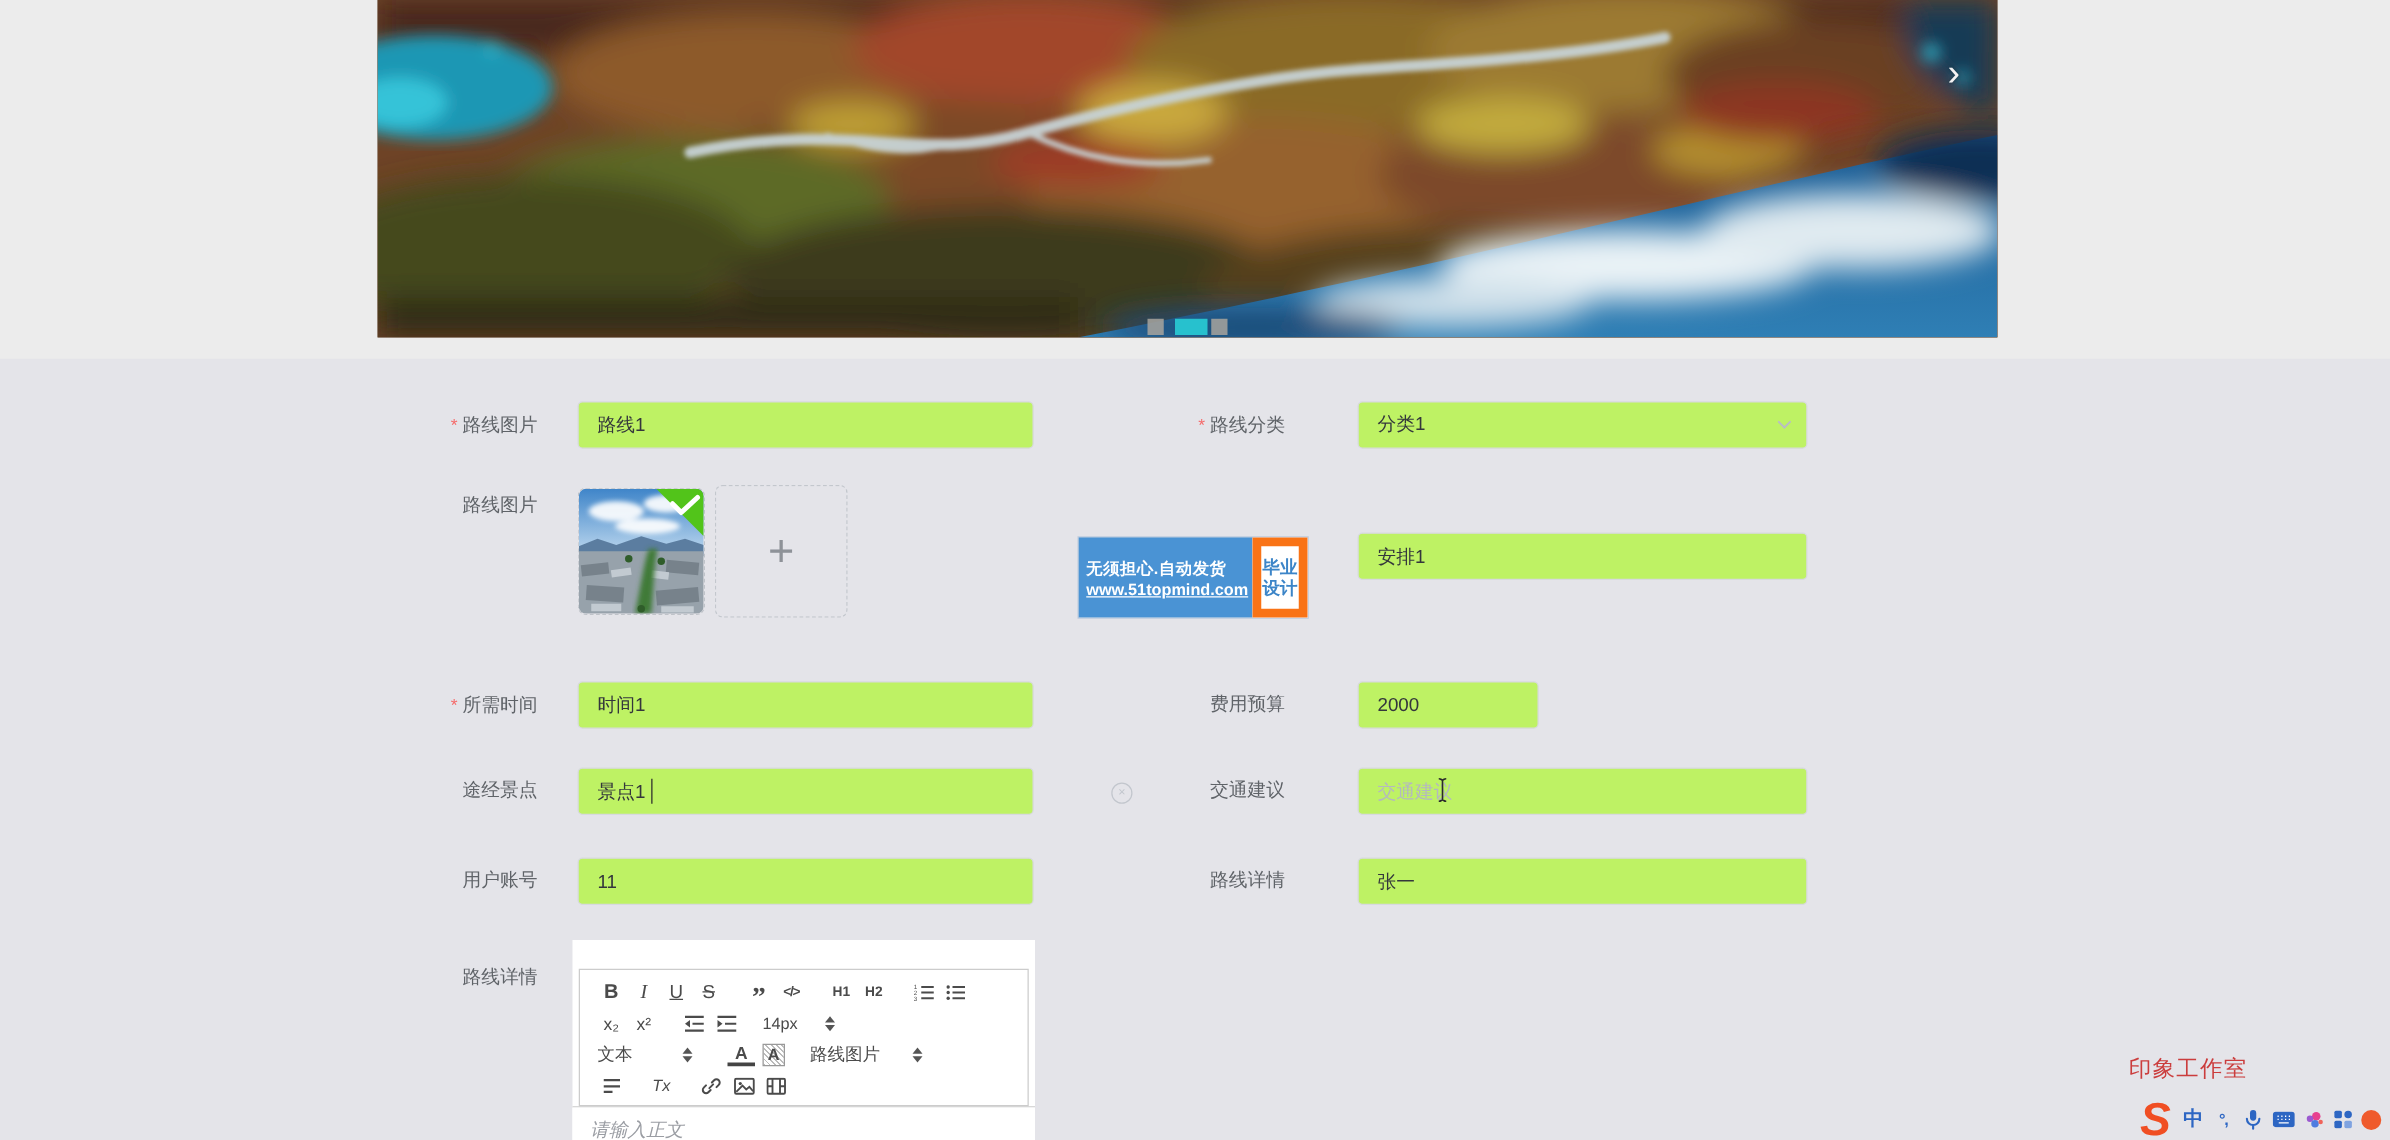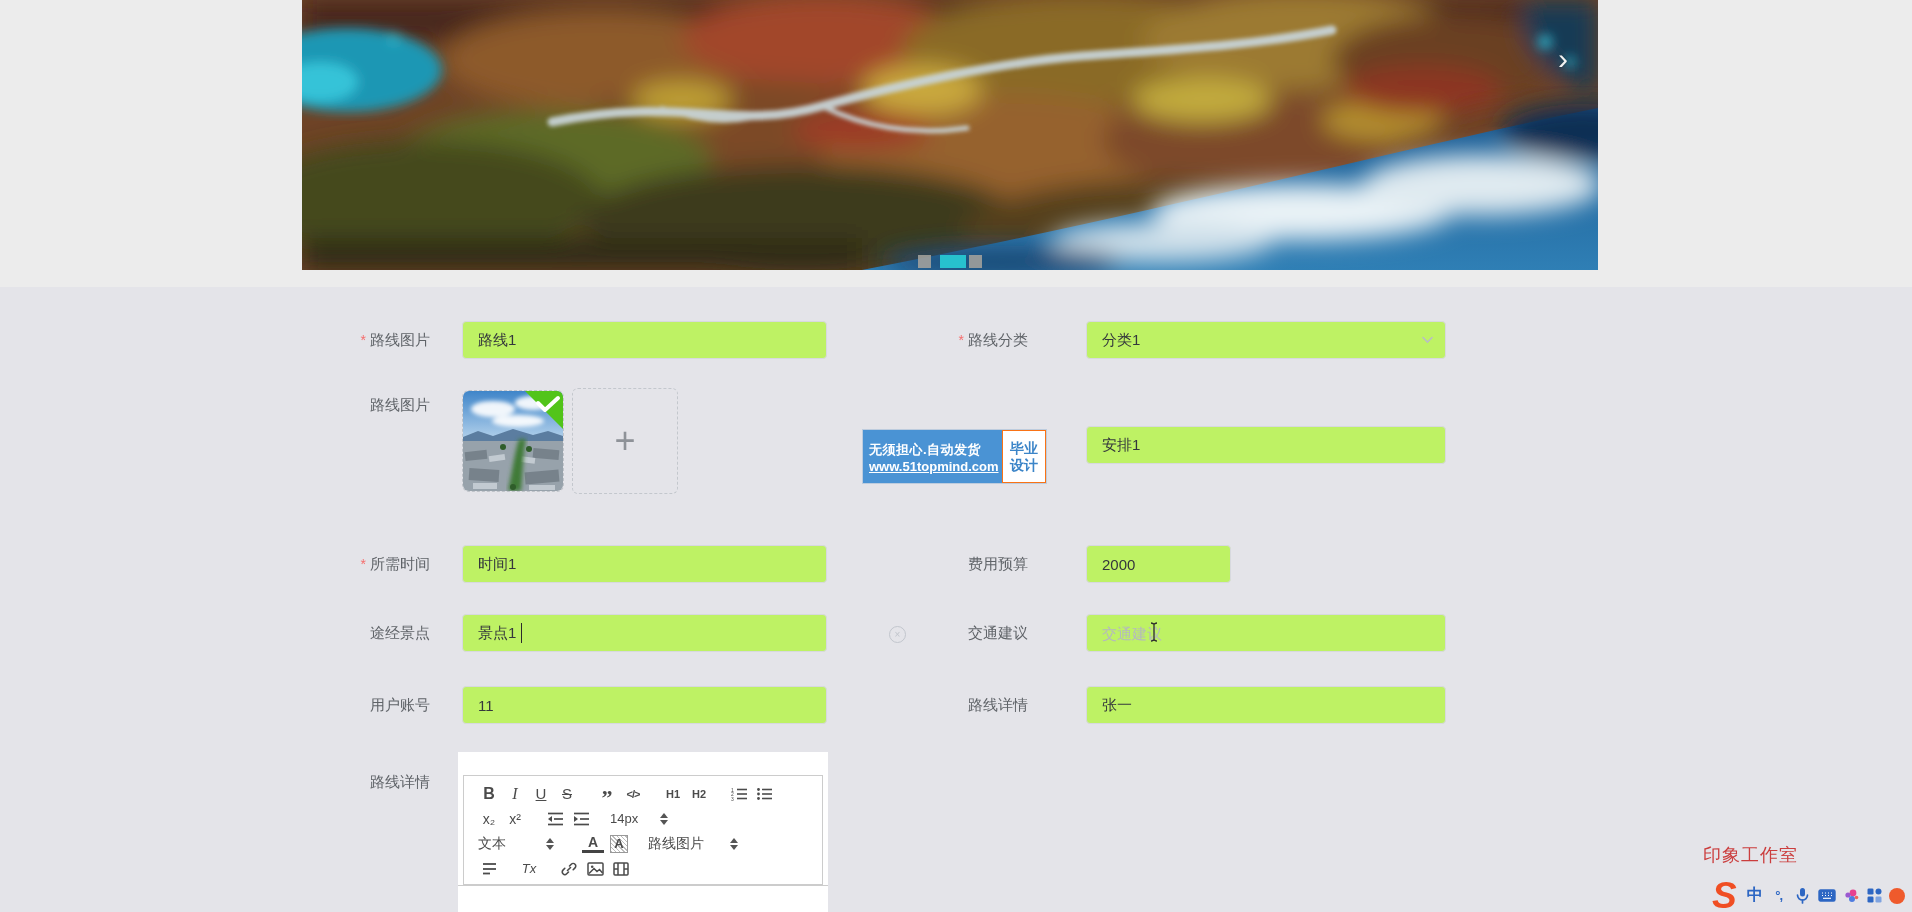--- a/index.html
+++ b/index.html
@@ -35,29 +35,29 @@
 
   
   #thumb { left:463px; top:391px; width:100px; height:100px; border-radius:6px; overflow:hidden;
     outline:1px dashed #bfc3c9; cursor:pointer; }
   #addbox { left:572px; top:388px; width:106px; height:106px; border:1px dashed #c3c7cd;
     border-radius:6px; cursor:pointer; color:#8e9298; }
   #addbox .plus { position:absolute; left:0; top:0; right:0; bottom:0; display:flex;
     align-items:center; justify-content:center; font-size:36px; font-weight:200; }
 
   
-  #wm { left:863px; top:430px; width:183px; height:53px; display:flex; cursor:pointer;
+  #wm { left:863px; top:430px; width:183px; height:64px; display:flex; cursor:pointer;
     font-weight:bold; box-shadow:0 0 0 1px rgba(70,130,190,.25); }
   #wm .wm-left { background:#4a93d4; color:#fff; width:139px; padding:4px 6px 3px;
     display:flex; flex-direction:column; justify-content:center; }
   #wm .l1 { font-size:13px; letter-spacing:.5px; white-space:nowrap; }
   #wm .l2 { font-size:13px; text-decoration:underline; white-space:nowrap; }
   #wm .wm-right { background:#fff; color:#3c85c8; width:44px; font-size:14px; line-height:17px;
     display:flex; flex-direction:column; align-items:center; justify-content:center;
-    border:1px solid #f97316; }
+    border:7px solid #f97316; }
 
   .clear-ic { left:889px; top:626px; width:17px; height:17px; border:1px solid #c2c6cd;
     border-radius:50%; color:#c2c6cd; font-size:10px; line-height:15px; text-align:center;
     cursor:pointer; }
 
   #ibeam { left:1148px; top:622px; width:12px; height:20px; }
 
   
   #editor { left:458px; top:752px; width:370px; height:160px; background:#fff; }
   #ed-toolbar { position:absolute; left:5px; top:23px; width:360px; height:110px;
@@ -409,20 +409,23 @@
             <rect x="1" y="1" width="14" height="12" rx="1"></rect>
             <line x1="5" y1="1" x2="5" y2="13"></line>
             <line x1="11" y1="1" x2="11" y2="13"></line>
             <line x1="1" y1="7" x2="5" y2="7"></line>
             <line x1="11" y1="7" x2="15" y2="7"></line>
           </svg>
       </span>
     </div>
   </div>
   <div id="ed-divider"></div>
+  <div id="ed-body">
+    <span>请输入正文</span>
+  </div>
 </div>
 
 <div class="abs" id="studio">印象工作室</div>
 
 <div class="abs" id="ime">
   <span id="ime-logo">S</span>
   <span class="ime-ic" id="ime-lang">中</span>
   <span class="ime-ic" id="ime-punct">°,</span>
   <span class="ime-ic">
     <svg width="13" height="17" viewBox="0 0 13 17" fill="none" stroke="#2d66c3" stroke-width="1.7" stroke-linecap="round">

